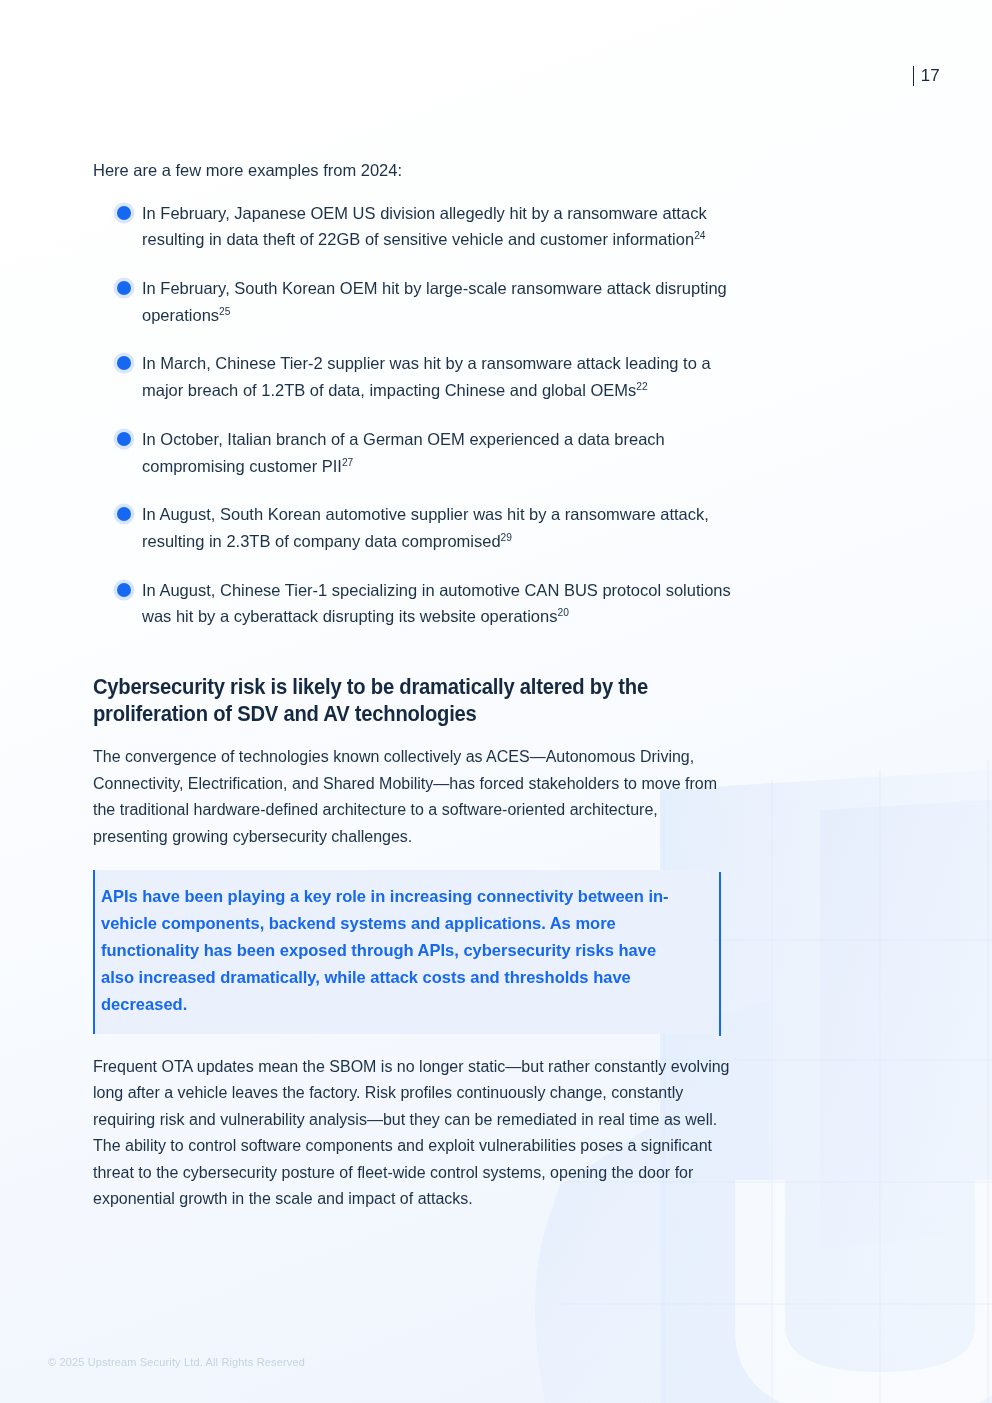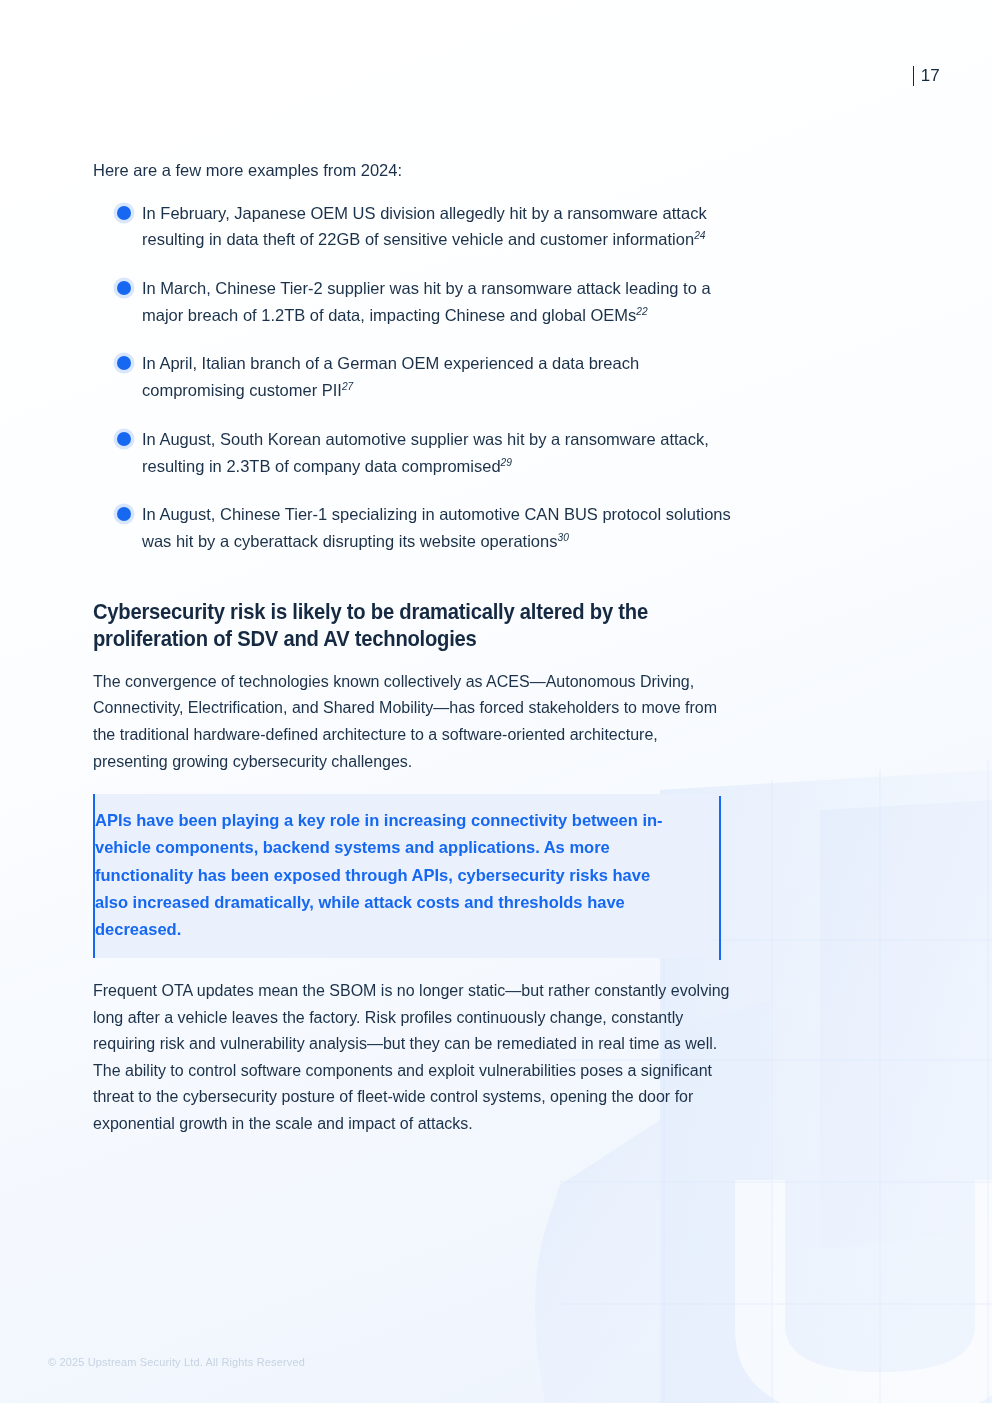--- a/index.html
+++ b/index.html
@@ -91,21 +91,20 @@
     width: 14px;
     height: 14px;
     border-radius: 50%;
     background: #1668f0;
     box-shadow: 0 0 0 3.5px rgba(22, 104, 240, 0.16);
   }
   sup {
     font-size: 0.62em;
     vertical-align: super;
     line-height: 0;
-    font-style: italic;
   }
 
   
   .section-heading {
     margin: 44px 0 16px 0;
     font-size: 21.5px;
     line-height: 1.26;
     font-weight: bold;
     color: #152a42;
     letter-spacing: -0.25px;
@@ -119,21 +118,21 @@
     line-height: 1.66;
     color: #1b3149;
     margin: 0 0 17px 0;
   }
   .body-para.tight { margin-bottom: 0; }
 
   
   .callout {
     position: relative;
     margin: 19px 0 20px 0;
-    padding: 13px 34px 15px 0;
+    padding: 13px 34px 15px 6px;
     width: 620px;
     box-sizing: border-box;
     background: #eaf1fd;
     border-left: 2.5px solid #1668f0;
     color: #1668f0;
     font-size: 16.5px;
     line-height: 1.65;
     font-weight: bold;
   }
   .callout::after {
@@ -209,40 +208,44 @@
 
     <p class="intro-line">Here are a few more examples from 2024:</p>
 
     <ul class="bullets">
 
       <li class="bullet-item">
         <span class="bullet-dot"></span>
         <span>In February, Japanese OEM US division allegedly hit by a ransomware attack resulting in data theft of 22GB of sensitive vehicle and customer information</span><sup>24</sup>
       </li>
 
+      <li class="bullet-item">
+        <span class="bullet-dot"></span>
+        <span>In February, South Korean OEM hit by large-scale ransomware attack disrupting operations</span><sup>25</sup>
+      </li>
 
       <li class="bullet-item">
         <span class="bullet-dot"></span>
         <span>In March, Chinese Tier-2 supplier was hit by a ransomware attack leading to a major breach of 1.2TB of data, impacting Chinese and global OEMs</span><sup>22</sup>
       </li>
 
       <li class="bullet-item">
         <span class="bullet-dot"></span>
-        <span>In April, Italian branch of a German OEM experienced a data breach compromising customer PII</span><sup>27</sup>
+        <span>In October, Italian branch of a German OEM experienced a data breach compromising customer PII</span><sup>27</sup>
       </li>
 
 
       <li class="bullet-item">
         <span class="bullet-dot"></span>
         <span>In August, South Korean automotive supplier was hit by a ransomware attack, resulting in 2.3TB of company data compromised</span><sup>29</sup>
       </li>
 
       <li class="bullet-item">
         <span class="bullet-dot"></span>
-        <span>In August, Chinese Tier-1 specializing in automotive CAN BUS protocol solutions was hit by a cyberattack disrupting its website operations</span><sup>30</sup>
+        <span>In August, Chinese Tier-1 specializing in automotive CAN BUS protocol solutions was hit by a cyberattack disrupting its website operations</span><sup>20</sup>
       </li>
 
     </ul>
 
     <h2 class="section-heading">Cybersecurity risk is likely to be dramatically altered by the proliferation of SDV and AV technologies</h2>
 
     <p class="body-para">The convergence of technologies known collectively as ACES—Autonomous Driving, Connectivity, Electrification, and Shared Mobility—has forced stakeholders to move from the traditional hardware-defined architecture to a software-oriented architecture, presenting growing cybersecurity challenges.</p>
 
     <div class="callout">
       <span>APIs have been playing a key role in increasing connectivity between in-vehicle components, backend systems and applications. As more functionality has been exposed through APIs, cybersecurity risks have also increased dramatically, while attack costs and thresholds have decreased.</span>

